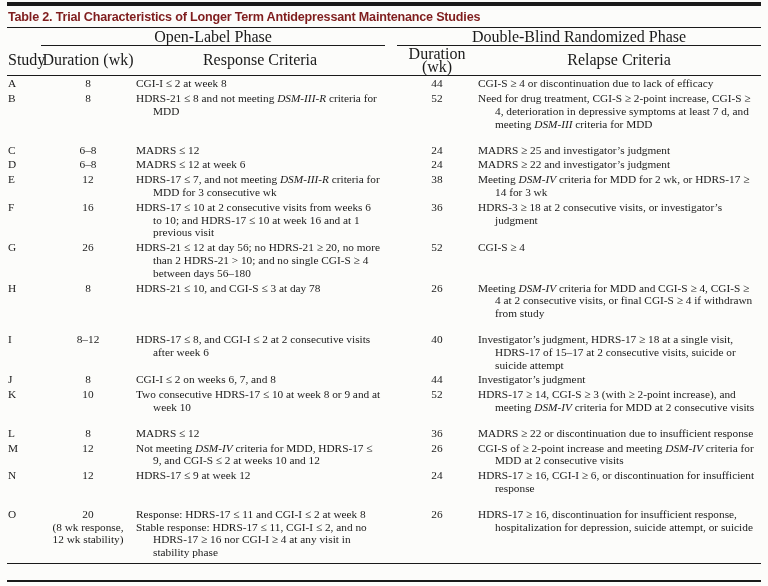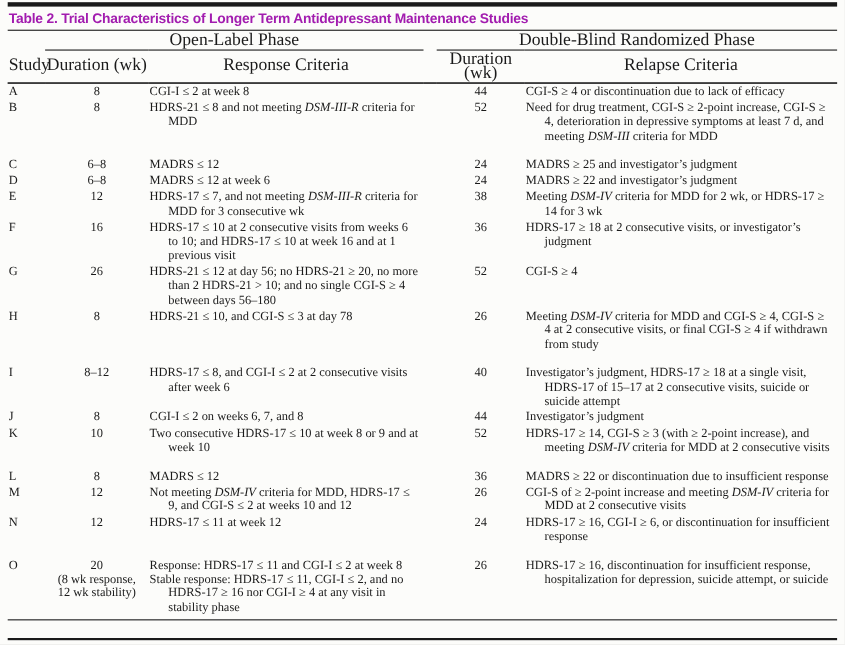--- a/index.html
+++ b/index.html
@@ -13,21 +13,21 @@
     padding:0 7px;
     overflow:hidden;
   }
   .topbar { height:4px; background:#1a1a1a; margin-top:2px; }
   .table-title {
     font-family:"Liberation Sans", sans-serif;
     font-weight:bold;
     font-size:12.6px;
     letter-spacing:-0.2px;
     padding:4px 0 3px 1px;
-    color:#a21caf;
+    color:#7f1d1d;
   }
   .title-rule { border-top:1.7px solid #1a1a1a; }
 
   table.main {
     width:100%;
     border-collapse:collapse;
     table-layout:fixed;
     font-size:11.3px;
     line-height:12.8px;
   }
@@ -154,21 +154,21 @@
         </tr>
         <tr>
           <td class="study">F</td>
           <td class="dur">16</td>
           <td class="crit">
             <div class="para"><span>HDRS-17 ≤ 10 at 2 consecutive visits from weeks 6 to 10; and HDRS-17 ≤ 10 at week 16 and at 1 previous visit</span></div>
           </td>
           <td class="gapcell"></td>
           <td class="dur">36</td>
           <td class="crit">
-            <div class="para"><span>HDRS-17 ≥ 18 at 2 consecutive visits, or investigator’s judgment</span></div>
+            <div class="para"><span>HDRS-3 ≥ 18 at 2 consecutive visits, or investigator’s judgment</span></div>
           </td>
         </tr>
         <tr>
           <td class="study">G</td>
           <td class="dur">26</td>
           <td class="crit">
             <div class="para"><span>HDRS-21 ≤ 12 at day 56; no HDRS-21 ≥ 20, no more than 2 HDRS-21 &gt; 10; and no single CGI-S ≥ 4 between days 56–180</span></div>
           </td>
           <td class="gapcell"></td>
           <td class="dur">52</td>
@@ -245,21 +245,21 @@
           <td class="gapcell"></td>
           <td class="dur">26</td>
           <td class="crit">
             <div class="para"><span>CGI-S of ≥ 2-point increase and meeting </span><i>DSM-IV</i><span> criteria for MDD at 2 consecutive visits</span></div>
           </td>
         </tr>
         <tr class="gap">
           <td class="study">N</td>
           <td class="dur">12</td>
           <td class="crit">
-            <div class="para"><span>HDRS-17 ≤ 11 at week 12</span></div>
+            <div class="para"><span>HDRS-17 ≤ 9 at week 12</span></div>
           </td>
           <td class="gapcell"></td>
           <td class="dur">24</td>
           <td class="crit">
             <div class="para"><span>HDRS-17 ≥ 16, CGI-I ≥ 6, or discontinuation for insufficient response</span></div>
           </td>
         </tr>
         <tr>
           <td class="study">O</td>
           <td class="dur">20

